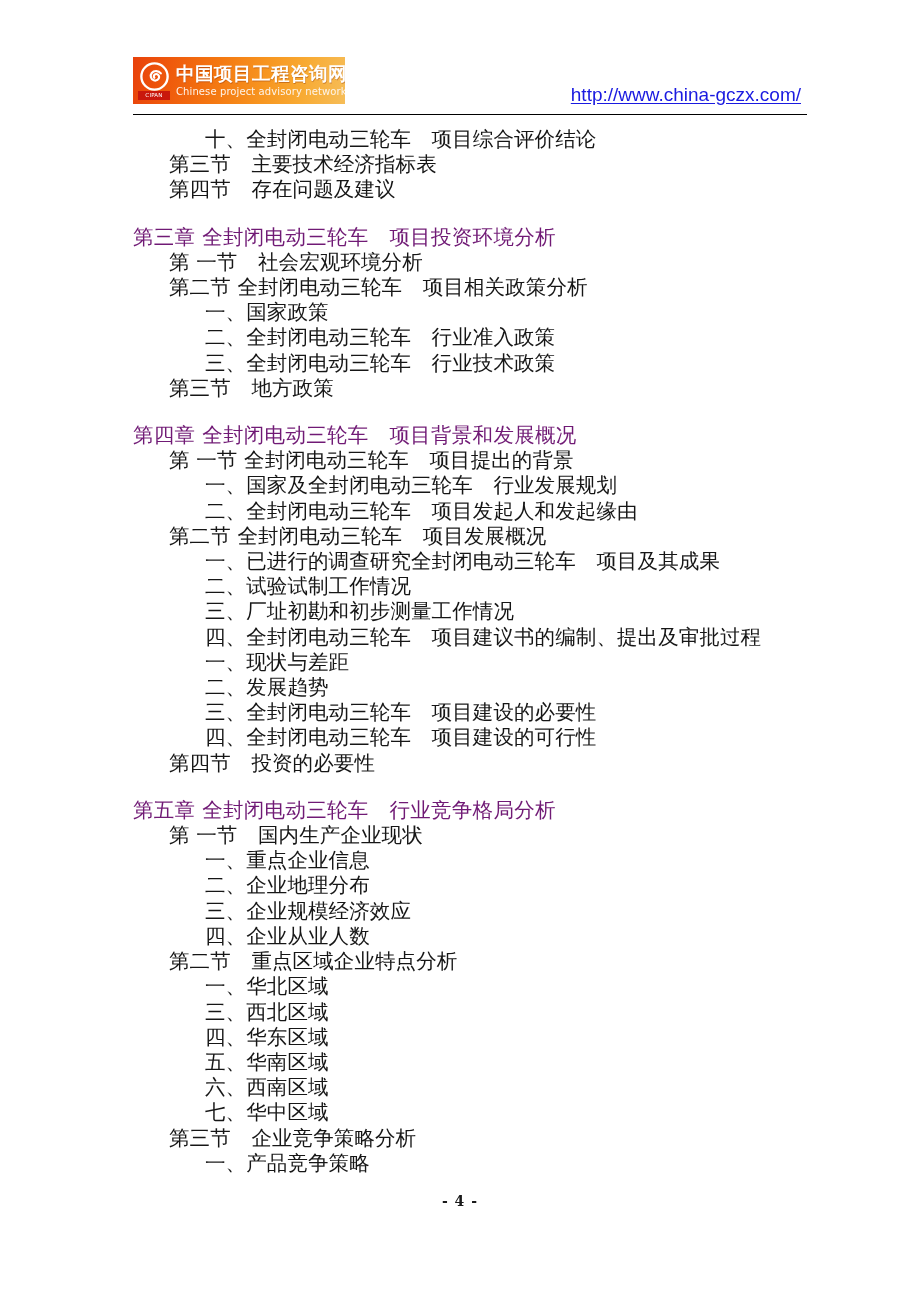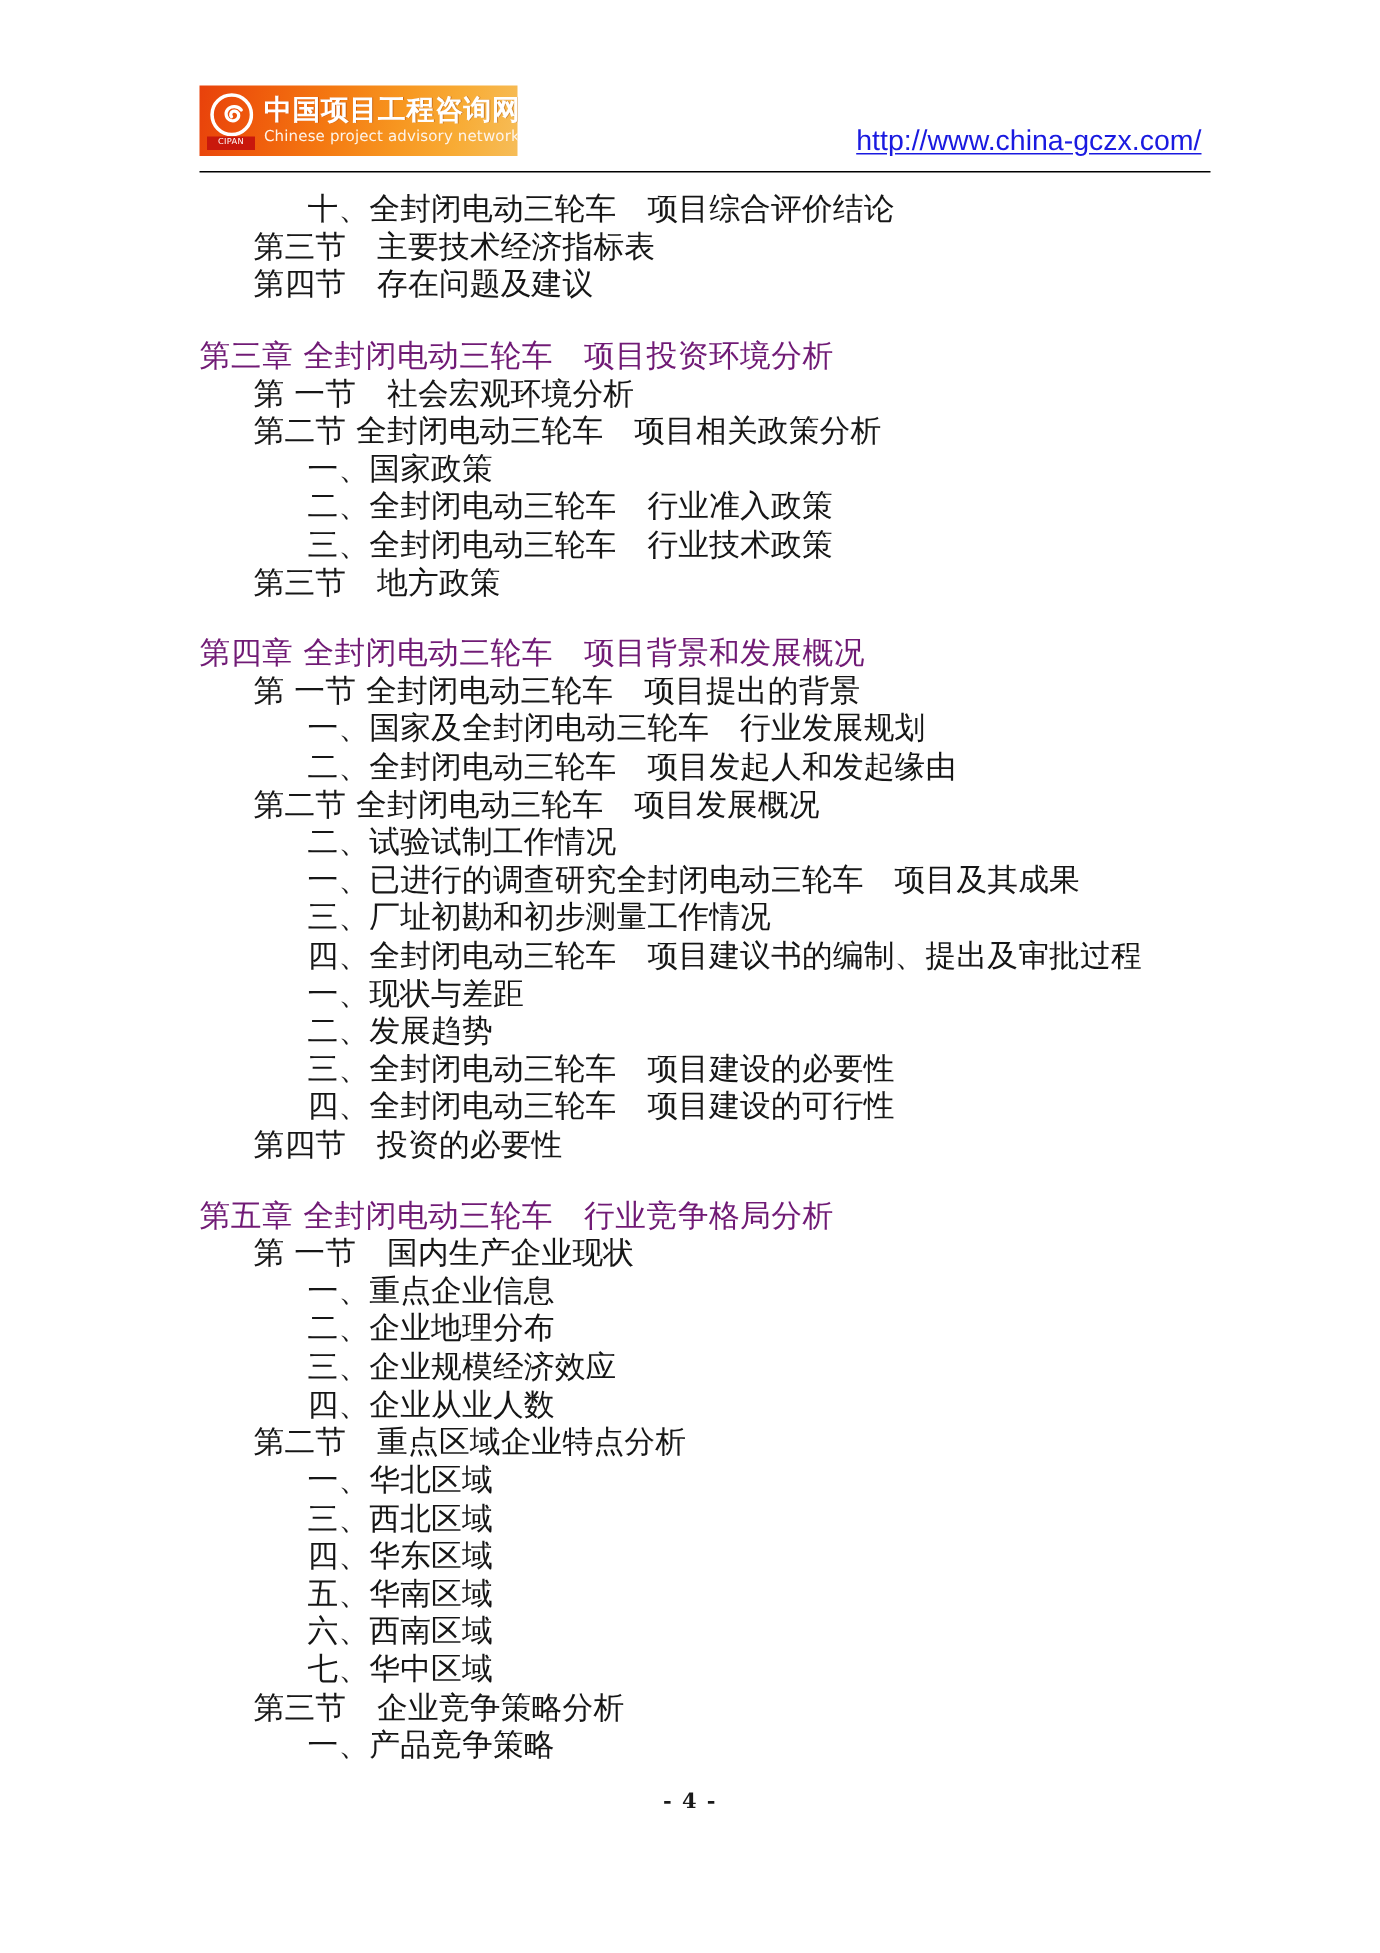--- a/index.html
+++ b/index.html
@@ -198,22 +198,22 @@
       <div class="line lvl-section">第二节 全封闭电动三轮车　项目相关政策分析</div>
       <div class="line lvl-item">一、国家政策</div>
       <div class="line lvl-item">二、全封闭电动三轮车　行业准入政策</div>
       <div class="line lvl-item">三、全封闭电动三轮车　行业技术政策</div>
       <div class="line lvl-section">第三节　地方政策</div>
       <div class="line lvl-chapter">第四章 全封闭电动三轮车　项目背景和发展概况</div>
       <div class="line lvl-section">第 一节 全封闭电动三轮车　项目提出的背景</div>
       <div class="line lvl-item">一、国家及全封闭电动三轮车　行业发展规划</div>
       <div class="line lvl-item">二、全封闭电动三轮车　项目发起人和发起缘由</div>
       <div class="line lvl-section">第二节 全封闭电动三轮车　项目发展概况</div>
+      <div class="line lvl-item">一、已进行的调查研究全封闭电动三轮车　项目及其成果</div>
       <div class="line lvl-item">二、试验试制工作情况</div>
-      <div class="line lvl-item">一、已进行的调查研究全封闭电动三轮车　项目及其成果</div>
       <div class="line lvl-item">三、厂址初勘和初步测量工作情况</div>
       <div class="line lvl-item">四、全封闭电动三轮车　项目建议书的编制、提出及审批过程</div>
       <div class="line lvl-item">一、现状与差距</div>
       <div class="line lvl-item">二、发展趋势</div>
       <div class="line lvl-item">三、全封闭电动三轮车　项目建设的必要性</div>
       <div class="line lvl-item">四、全封闭电动三轮车　项目建设的可行性</div>
       <div class="line lvl-section">第四节　投资的必要性</div>
       <div class="line lvl-chapter">第五章 全封闭电动三轮车　行业竞争格局分析</div>
       <div class="line lvl-section">第 一节　国内生产企业现状</div>
       <div class="line lvl-item">一、重点企业信息</div>

